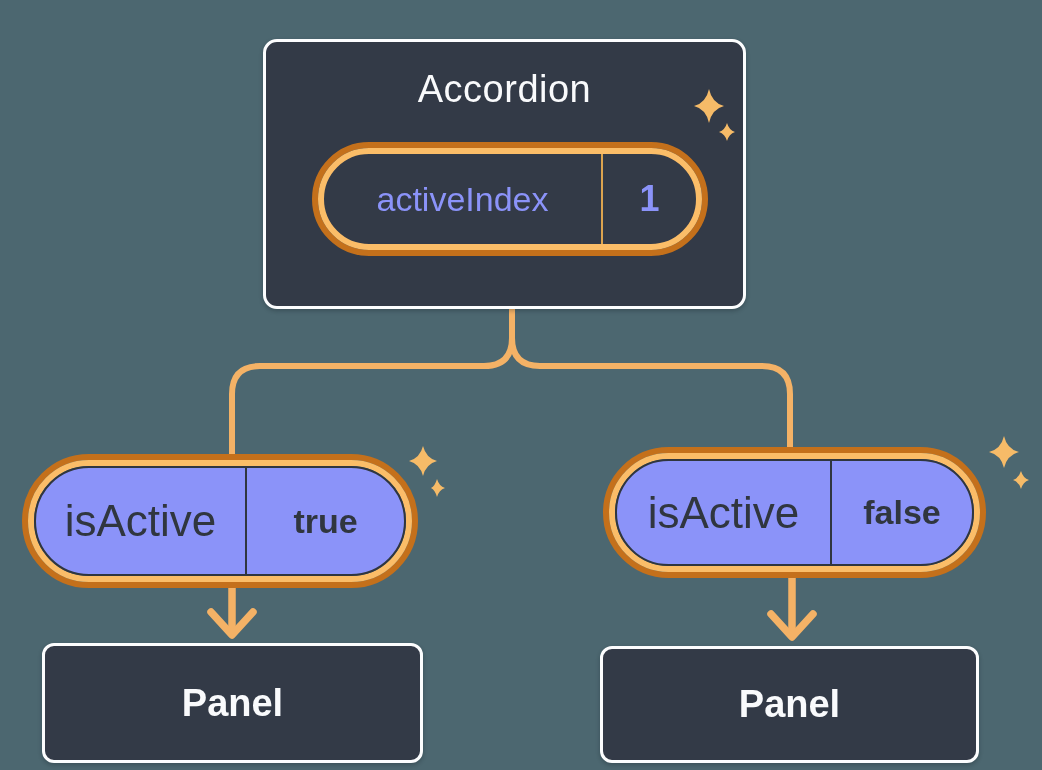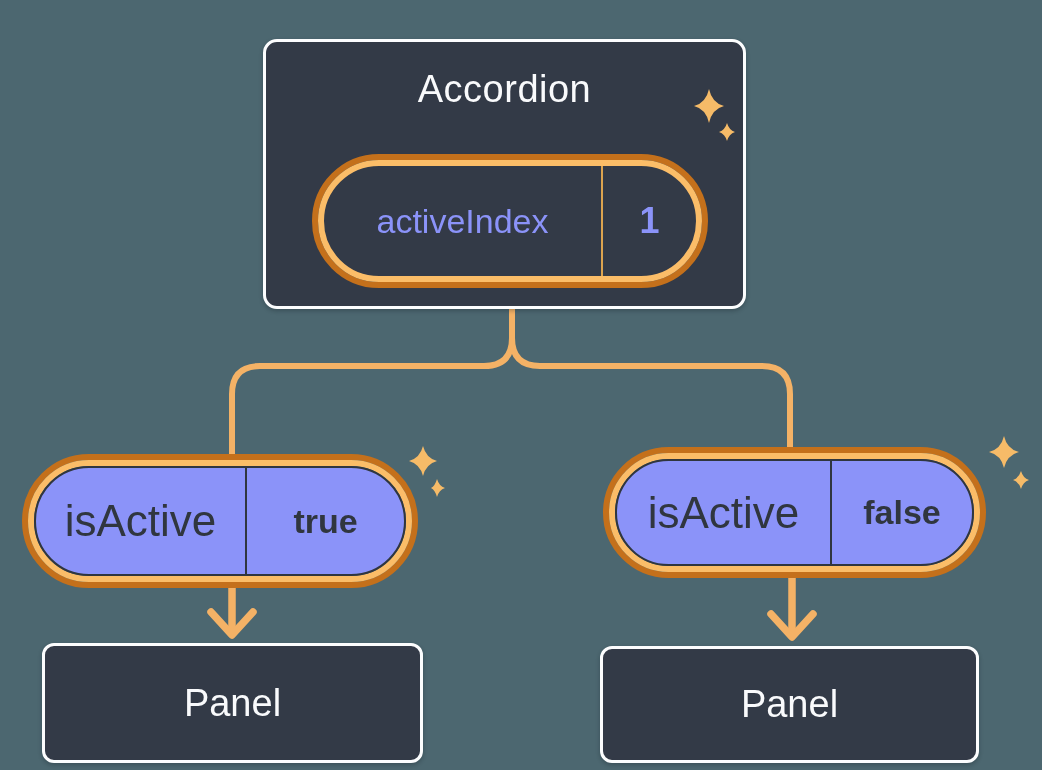--- a/index.html
+++ b/index.html
@@ -18,37 +18,37 @@
   .node-title{
     position:absolute;top:26px;left:0;right:0;text-align:center;
     font-size:38px;font-weight:500;color:#F9FAFC;letter-spacing:.5px;
   }
   .pill{position:absolute;border:6px solid #C4701B;border-radius:999px;box-sizing:border-box;}
   .pill-ring{width:100%;height:100%;border:6px solid #FBBD68;border-radius:999px;box-sizing:border-box;}
   .pill-content{width:100%;height:100%;display:flex;align-items:stretch;border-radius:999px;box-sizing:border-box;}
   .cell{display:flex;align-items:center;justify-content:center;}
   .value-cell{flex:1;font-weight:bold;}
   
-  .state-pill{left:46px;top:112px;width:396px;height:134px;}
+  .state-pill{left:46px;top:100px;width:396px;height:114px;}
   .state-content{background:transparent;color:#8B93F9;}
   .state-content .label-cell{width:277px;font-size:34px;}
   .state-content .pill-divider{width:2px;background:#DDA44F;}
   .state-content .value-cell{font-size:36px;}
   
   .child-pill .pill-content{background:#8B93F9;border:2px solid #30363F;color:#30363F;}
   .child-pill .label-cell{font-size:44px;}
   .child-pill .value-cell{font-size:34px;}
   .child-pill .pill-divider{width:2px;background:#30363F;}
   .pill-left{left:22px;top:454px;width:396px;height:134px;}
   .pill-left .label-cell{width:209px;}
   .pill-right{left:603px;top:447px;width:383px;height:131px;}
   .pill-right .label-cell{width:213px;}
   
   .panel{display:flex;align-items:center;justify-content:center;border-radius:12px;
-         font-size:38px;font-weight:400;color:#F9FAFC;}
+         font-size:38px;font-weight:700;color:#F9FAFC;}
   .panel-left{left:42px;top:643px;width:381px;height:120px;}
   .panel-right{left:600px;top:646px;width:379px;height:117px;}
 </style>
 </head>
 <body>
 
 <div class="canvas">
 
   <svg class="layer" width="1042" height="770" viewBox="0 0 1042 770">
     <path class="branch" d="M512 272 L512 338 Q512 366 484 366 L260 366 Q232 366 232 394 L232 462" stroke="#F4B266"></path>

